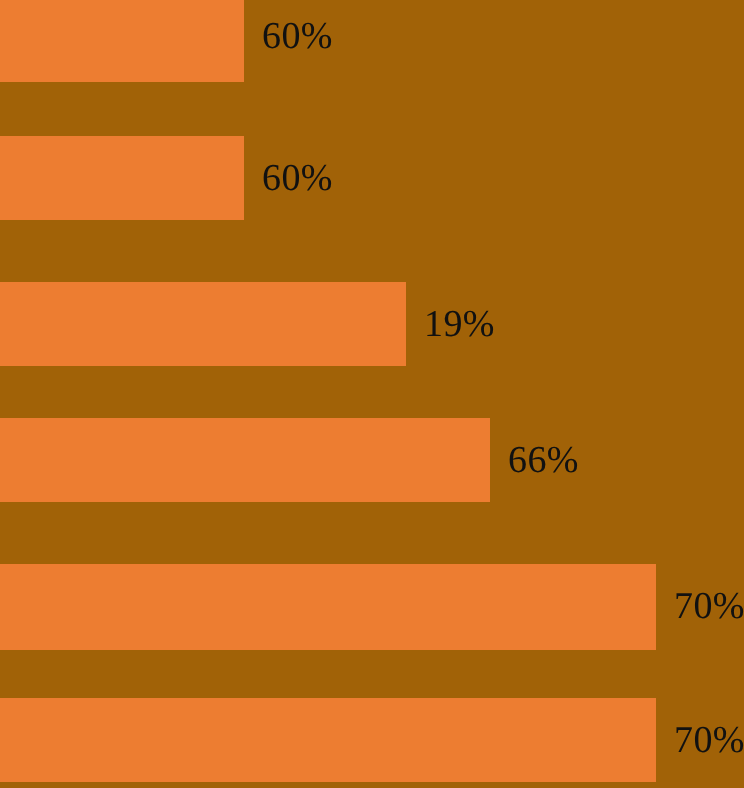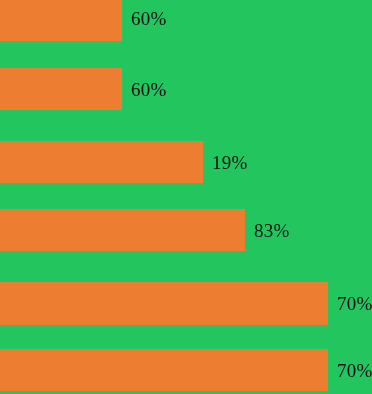--- a/index.html
+++ b/index.html
@@ -42,41 +42,41 @@
     font-family: "Liberation Serif", "DejaVu Serif", serif;
     font-size: 19px;
     line-height: 1;
     white-space: nowrap;
     letter-spacing: 0.2px;
   }
 </style>
 </head>
 <body>
 
-<div id="chart-root" style="background: #22c55e;">
+<div id="chart-root" style="background: #a16207;">
   <div class="plot-area">
 
     <div class="bar-row" style="top:-4px;height:45px;">
       <div class="bar" style="width: 122px; background: rgb(237, 125, 49);"></div>
       <div class="bar-label" style="color: rgb(17, 17, 17);">60%</div>
     </div>
 
     <div class="bar-row" style="top:68px;height:42px;">
       <div class="bar" style="width: 122px; background: rgb(237, 125, 49);"></div>
       <div class="bar-label" style="color: rgb(17, 17, 17);">60%</div>
     </div>
 
     <div class="bar-row" style="top:141px;height:42px;">
       <div class="bar" style="width: 203px; background: rgb(237, 125, 49);"></div>
       <div class="bar-label" style="color: rgb(17, 17, 17);">19%</div>
     </div>
 
     <div class="bar-row" style="top:209px;height:42px;">
       <div class="bar" style="width: 245px; background: rgb(237, 125, 49);"></div>
-      <div class="bar-label" style="color: rgb(17, 17, 17);">83%</div>
+      <div class="bar-label" style="color: rgb(17, 17, 17);">66%</div>
     </div>
 
     <div class="bar-row" style="top:282px;height:43px;">
       <div class="bar" style="width: 328px; background: rgb(237, 125, 49);"></div>
       <div class="bar-label" style="color: rgb(17, 17, 17);">70%</div>
     </div>
 
     <div class="bar-row" style="top:349px;height:42px;">
       <div class="bar" style="width: 328px; background: rgb(237, 125, 49);"></div>
       <div class="bar-label" style="color: rgb(17, 17, 17);">70%</div>

